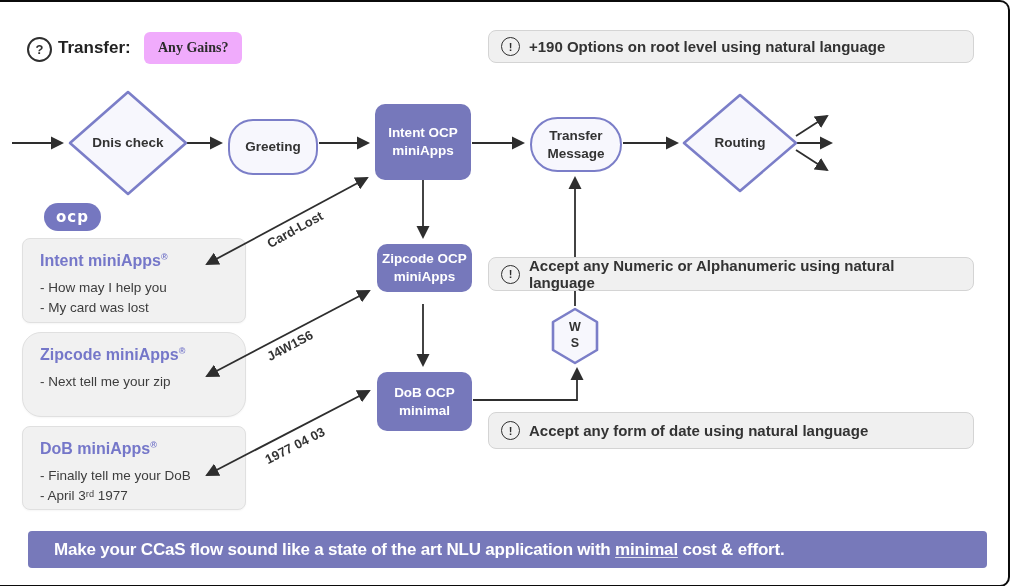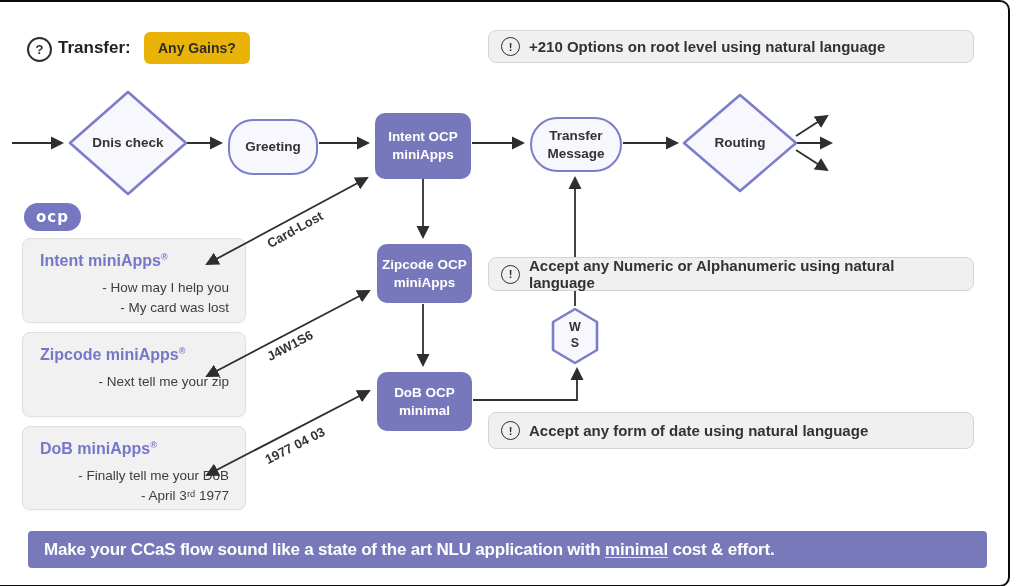--- a/index.html
+++ b/index.html
@@ -13,22 +13,22 @@
     border-radius:0 10px 10px 0;pointer-events:none;z-index:5;
   }
   .wires{position:absolute;left:0;top:0;z-index:2;}
   
   .q-icon{
     position:absolute;left:27px;top:37px;width:21px;height:21px;border:2.2px solid #2f2f2f;border-radius:50%;
     display:flex;align-items:center;justify-content:center;font-weight:bold;font-size:13px;color:#2f2f2f;z-index:3;
   }
   .q-label{position:absolute;left:58px;top:38px;font-size:17px;font-weight:bold;color:#222;z-index:3;}
   .q-badge{
-    position:absolute;left:144px;top:32px;background:#eab308;border-radius:6px;padding:8px 14px;
-    font-size:14px;font-weight:bold;color:#2c2c2c;z-index:3;
+    position:absolute;left:144px;top:32px;background:#f0abfc;border-radius:6px;padding:8px 14px;
+    font-size:14px;font-weight:bold;color:#2c2c2c;z-index:3;font-family:Liberation Serif, serif;
   }
   
   .callout{
     position:absolute;left:488px;width:486px;background:#f0f0f0;border:1px solid #d4d4d4;border-radius:8px;
     display:flex;align-items:center;gap:9px;padding:0 12px;box-sizing:border-box;z-index:3;
   }
   .callout .txt{font-size:15px;font-weight:600;color:#333;}
   .bang{
     width:17px;height:17px;min-width:17px;border:1.6px solid #2e2e2e;border-radius:50%;
     display:flex;align-items:center;justify-content:center;font-size:11px;font-weight:bold;color:#2e2e2e;
@@ -38,70 +38,70 @@
   .callout3{top:412px;height:37px;}
   
   .node{position:absolute;display:flex;align-items:center;justify-content:center;text-align:center;
     font-weight:bold;font-size:13.5px;color:#333;white-space:pre-line;line-height:1.3;z-index:3;box-sizing:border-box;}
   .pill{background:#f7f7fd;border:2.6px solid #7b7ec8;}
   .solid{background:#7678bb;color:#ffffff;border-radius:10px;}
   .shape-label{position:absolute;display:flex;align-items:center;justify-content:center;text-align:center;
     font-weight:bold;font-size:13.5px;color:#333;white-space:pre-line;line-height:1.25;z-index:4;}
   .greeting{left:228px;top:119px;width:90px;height:56px;border-radius:25px;}
   .transfer{left:530px;top:117px;width:92px;height:55px;border-radius:28px;}
-  .intent-ocp{left:375px;top:113px;width:96px;height:66px;}
-  .zipcode-ocp{left:377px;top:244px;width:95px;height:59px;}
+  .intent-ocp{left:375px;top:104px;width:96px;height:76px;}
+  .zipcode-ocp{left:377px;top:244px;width:95px;height:48px;}
   .dob-ocp{left:377px;top:372px;width:95px;height:59px;}
   .dnis-label{left:70px;top:92px;width:116px;height:102px;}
   .routing-label{left:684px;top:95px;width:112px;height:96px;}
   .ws-label{left:553px;top:310px;width:44px;height:52px;font-size:12.5px;}
   
   .edge-label{position:absolute;width:110px;text-align:center;font-size:13px;font-weight:bold;color:#333;z-index:3;}
   .el-1{left:240px;top:222px;transform:rotate(-29deg);}
   .el-2{left:235px;top:338px;transform:rotate(-28deg);}
   .el-3{left:240px;top:438px;transform:rotate(-27deg);}
   
   .ocp-pill{
-    position:absolute;left:24px;top:203px;width:57px;height:28px;border-radius:15px;background:#7577c0;
+    position:absolute;left:44px;top:203px;width:57px;height:28px;border-radius:15px;background:#7577c0;
     display:flex;align-items:center;justify-content:center;color:#fff;font-weight:bold;font-size:15px;
     letter-spacing:1px;z-index:3;font-family:"DejaVu Sans",sans-serif;
   }
   
   .card{
     position:absolute;left:22px;width:224px;background:#f1f1f1;border:1px solid #e0e0e0;border-radius:8px;
     box-sizing:border-box;padding:13px 16px 8px 17px;z-index:1;box-shadow:0 1px 2px rgba(0,0,0,0.04);
   }
   .card h3{margin:0 0 8px 0;font-size:16px;color:#7577c9;font-weight:bold;}
   .card h3 sup{font-size:9px;}
-  .card .item{font-size:13.5px;color:#3d3d3d;line-height:20px;text-align:right;}
+  .card .item{font-size:13.5px;color:#3d3d3d;line-height:20px;}
   .card1{top:238px;height:85px;}
-  .card2{top:332px;height:85px;}
+  .card2{top:332px;height:85px;border-radius:19px;}
   .card3{top:426px;height:84px;}
   
   .banner{
     position:absolute;left:28px;top:531px;width:959px;height:37px;background:#7779ba;border-radius:4px;
-    display:flex;align-items:center;padding-left:16px;box-sizing:border-box;z-index:3;
+    display:flex;align-items:center;padding-left:26px;box-sizing:border-box;z-index:3;
   }
   .banner .btxt{font-size:17px;font-weight:bold;color:#ffffff;letter-spacing:-0.2px;}
   .banner .under{text-decoration:underline;text-decoration-color:#e4e4ef;text-underline-offset:2px;}
 </style>
 </head>
 <body>
 
 <div class="canvas">
 
   <div class="frame"></div>
 
   <div class="q-icon">?</div>
   <div class="q-label">Transfer:</div>
   <div class="q-badge">Any Gains?</div>
 
   <div class="callout callout1">
     <span class="bang">!</span>
-    <span class="txt">+210 Options on root level using natural language</span>
+    <span class="txt">+190 Options on root level using natural language</span>
   </div>
   <div class="callout callout2">
     <span class="bang">!</span>
     <span class="txt">Accept any Numeric or Alphanumeric using natural language</span>
   </div>
   <div class="callout callout3">
     <span class="bang">!</span>
     <span class="txt">Accept any form of date using natural language</span>
   </div>
 

